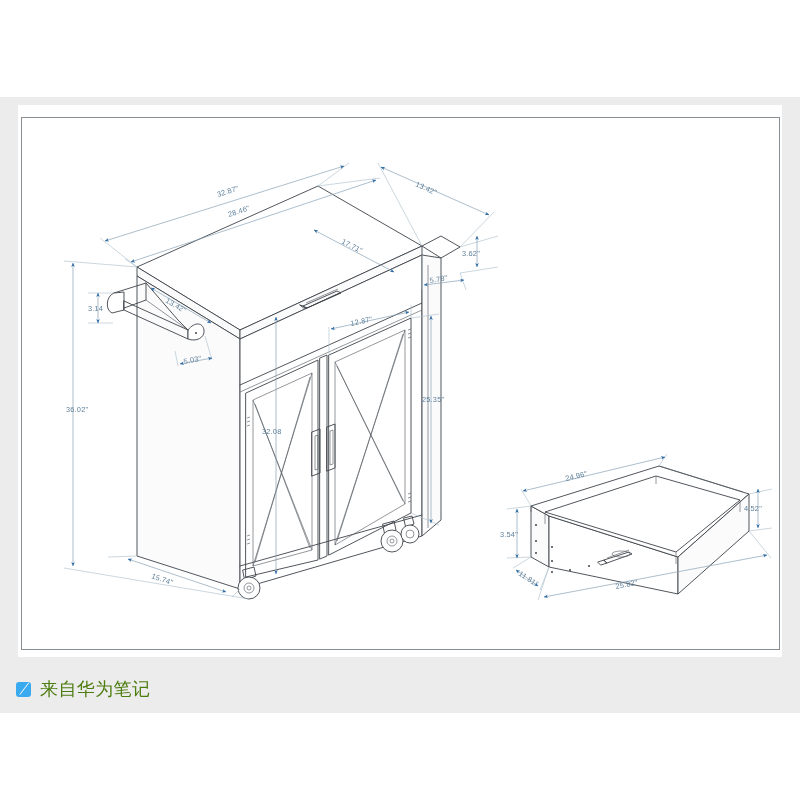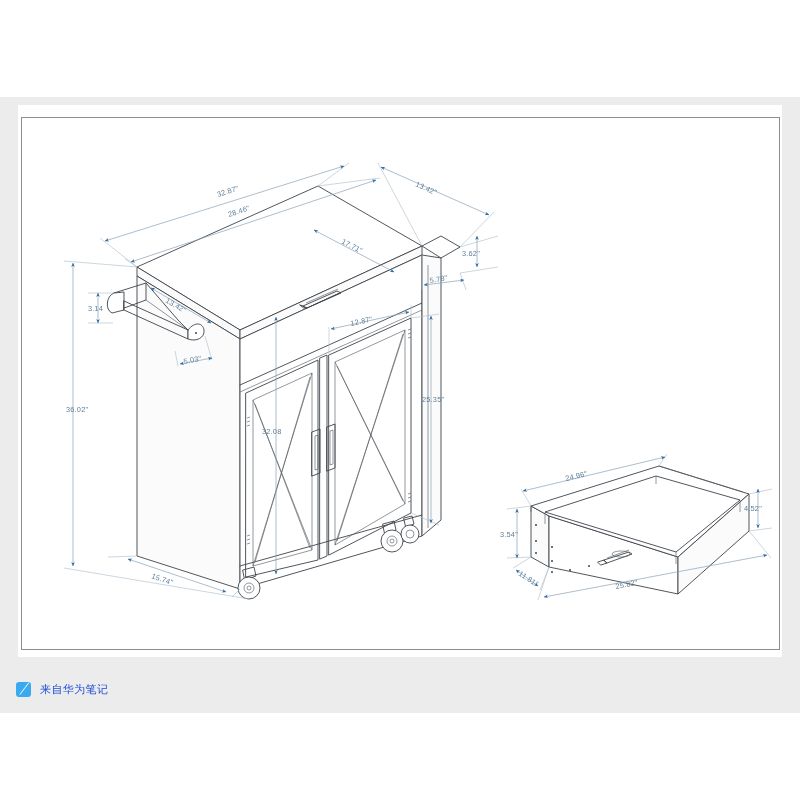--- a/index.html
+++ b/index.html
@@ -38,21 +38,21 @@
   }
   .footer-inner { display:flex; align-items:center; gap:9px; padding-left:16px; }
   .hw-icon {
     width:15px; height:15px; border-radius:3px;
     background:#3aaaf0;
     display:flex; align-items:center; justify-content:center;
     color:#ffffff; font-size:10px; line-height:1; font-style:italic;
     font-family:"Liberation Serif", serif;
   }
   .footer-text {
-    font-size:11px; color:#1d4ed8; letter-spacing:0.4px;
+    font-size:18px; color:#4d7c0f; letter-spacing:0.4px;
     font-family:Liberation Mono, monospace;
   }
   .below-band { position:absolute; left:0; top:713px; width:800px; height:87px; background:#ffffff; }
 
   
   .obj       { fill:none; stroke:#3d4349; stroke-width:0.9; stroke-linejoin:round; stroke-linecap:round; }
   .obj-thin  { fill:none; stroke:#5a6066; stroke-width:0.65; }
   .face      { fill:#ffffff; stroke:#3d4349; stroke-width:0.9; stroke-linejoin:round; }
   .face-sh   { fill:#fbfbfc; stroke:#3d4349; stroke-width:0.9; stroke-linejoin:round; }
   .dim-line  { fill:none; stroke:#8aa2b4; stroke-width:0.7; }

